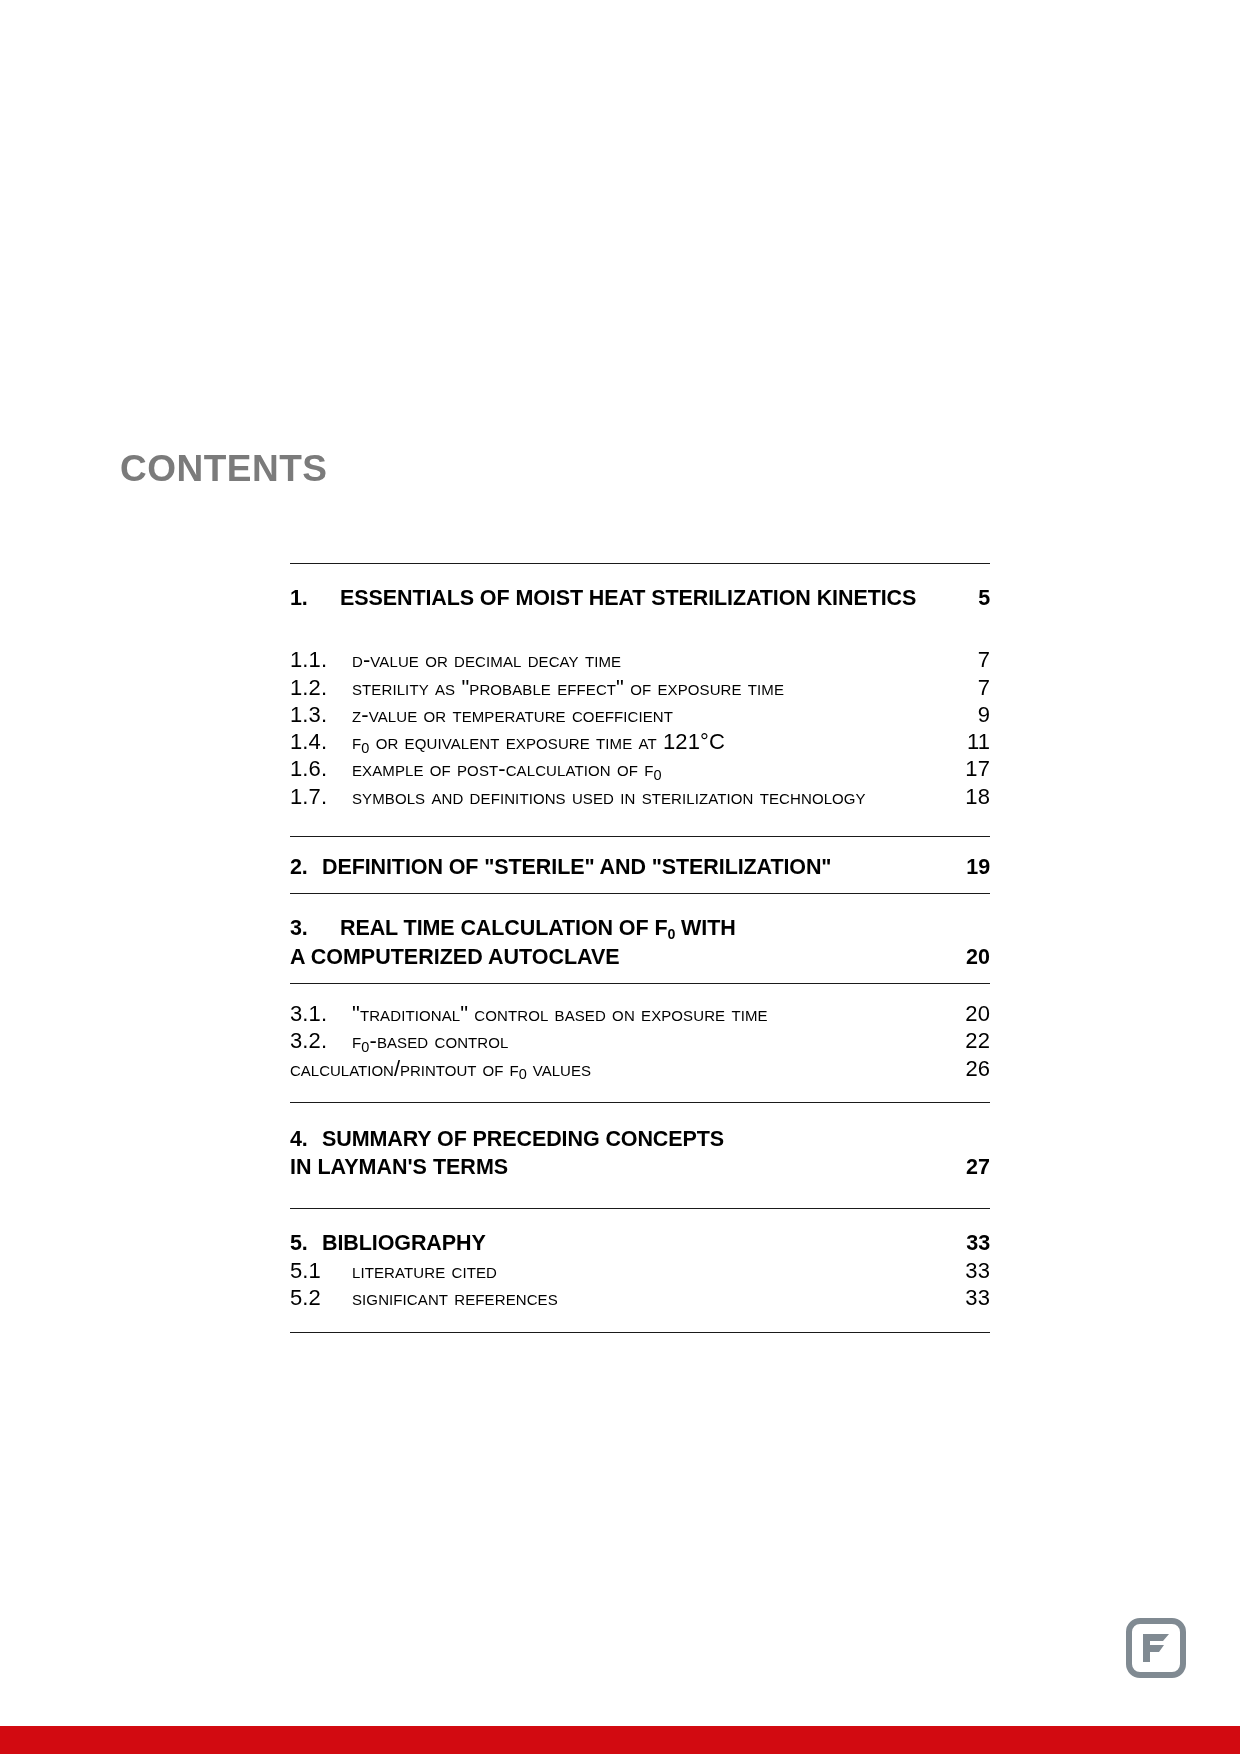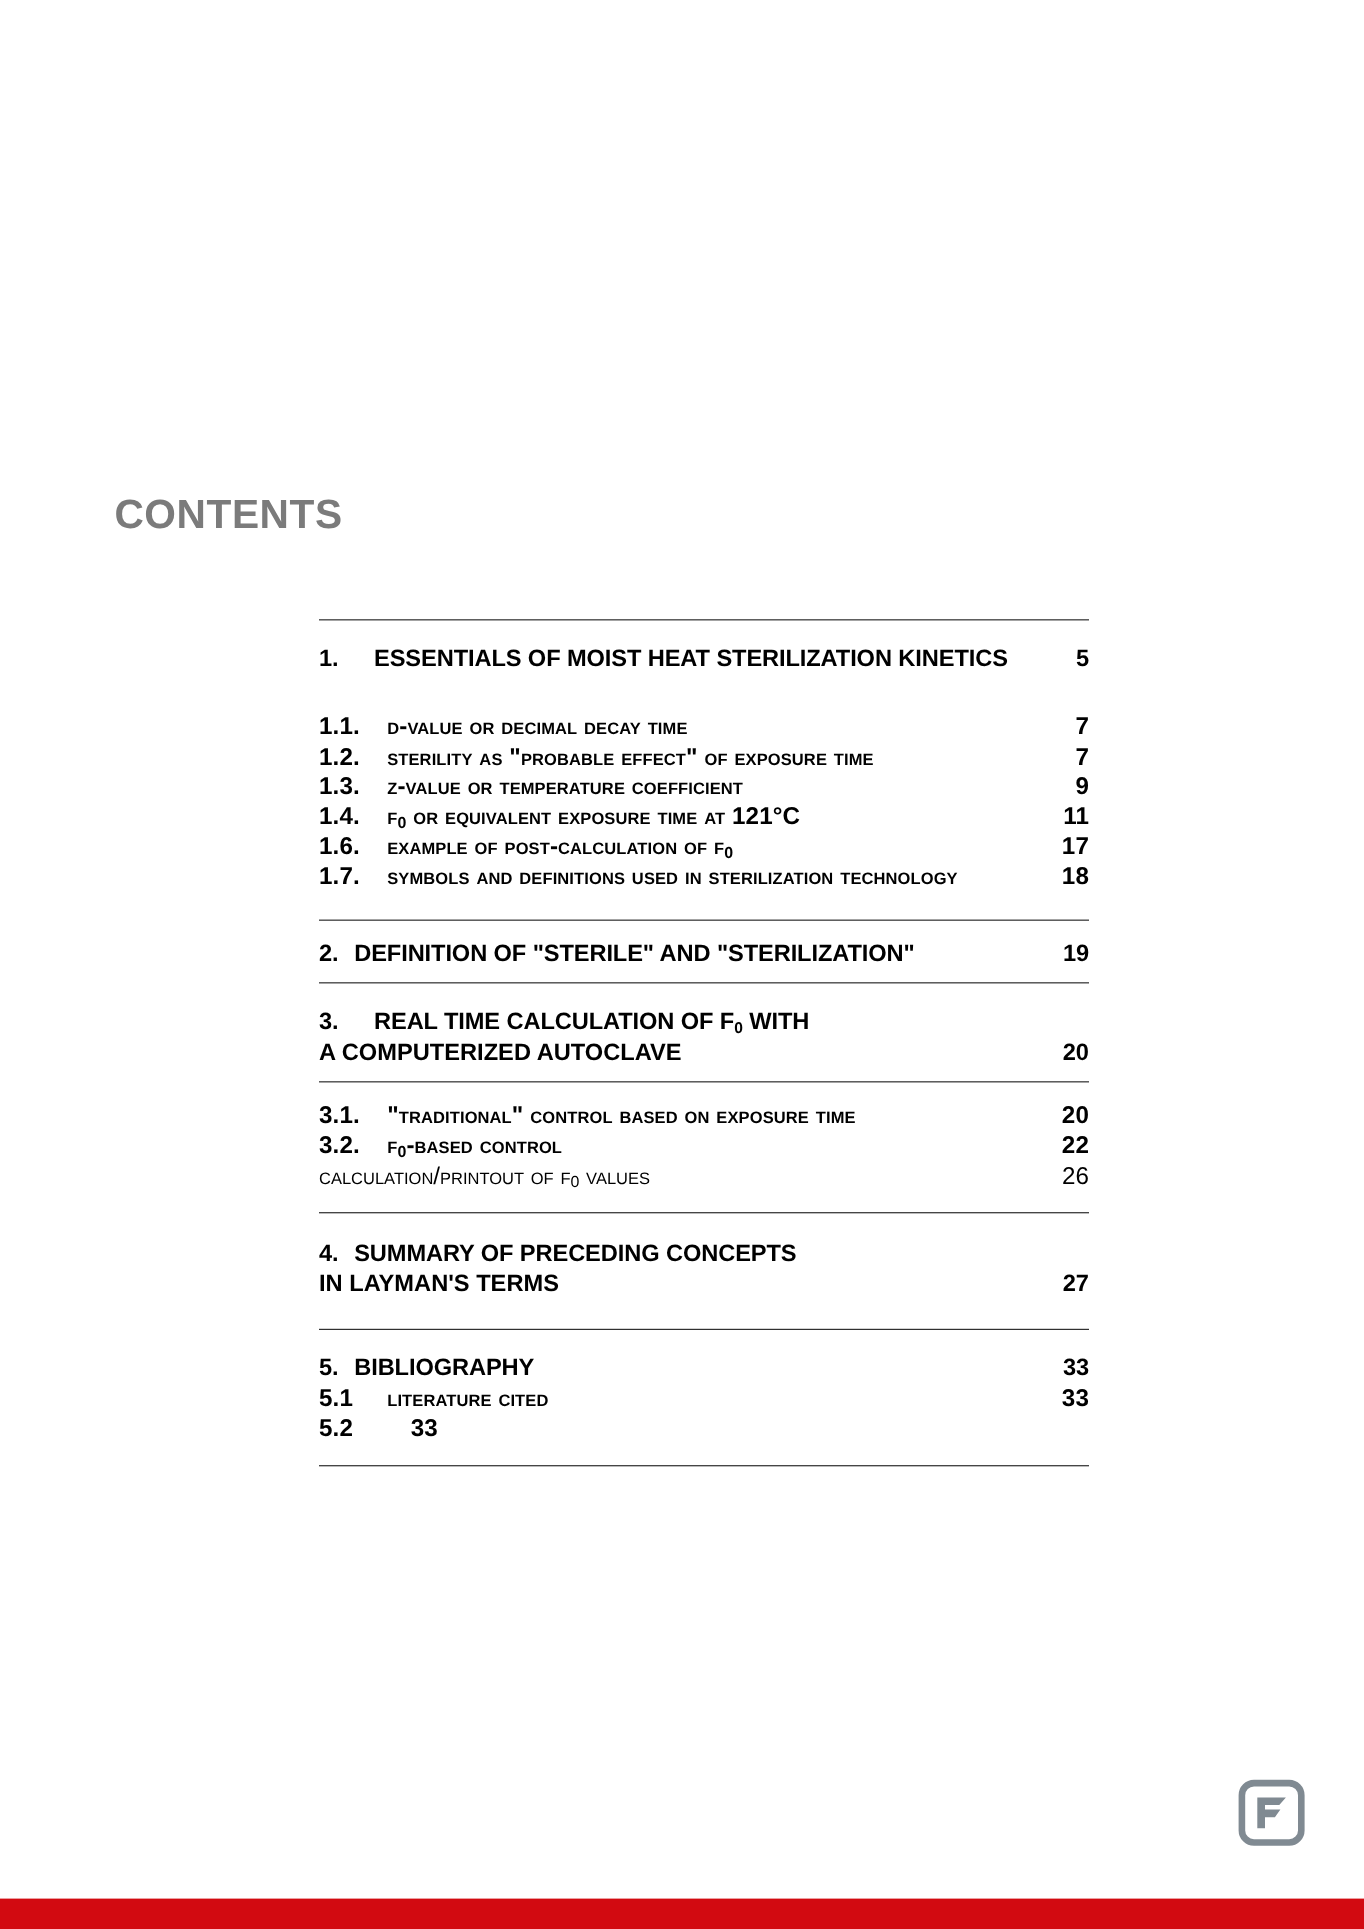--- a/index.html
+++ b/index.html
@@ -17,21 +17,21 @@
   }
 
   .page {
     position: absolute;
     inset: 0;
   }
 
   
   .toc-title {
     position: absolute;
-    left: 104px;
+    left: 120px;
     top: 432px;
     font-size: 53px;
     font-weight: bold;
     color: #7b7b7b;
     letter-spacing: 0.5px;
     font-variant: small-caps;
     text-transform: lowercase;
   }
   .toc-title::first-letter { font-size: 53px; }
 
@@ -83,21 +83,21 @@
     font-weight: bold;
     letter-spacing: -0.1px;
     line-height: 1.32;
   }
   .major .num { width: 50px; }
   .major.tight .num { width: 32px; }
 
   
   .minor {
     font-size: 22px;
-    font-weight: bold;
+    font-weight: normal;
     font-variant: small-caps;
     text-transform: lowercase;
     line-height: 1.24;
     letter-spacing: 0.1px;
   }
   .minor .num {
     font-variant: normal;
     text-transform: none;
     width: 62px;
   }
@@ -298,20 +298,21 @@
     </div>
 
     <div class="row minor">
       <span class="num">5.1</span>
       <span class="txt">Literature Cited</span>
       <span class="pg">33</span>
     </div>
 
     <div class="row minor">
       <span class="num">5.2</span>
+      <span class="txt">Significant References</span>
       <span class="pg">33</span>
     </div>
 
     <div class="spacer-20"></div>
     <div class="rule thin"></div>
 
   </div>
 
   <div class="logo">
     <svg class="logo-f" viewBox="0 0 48 48">

